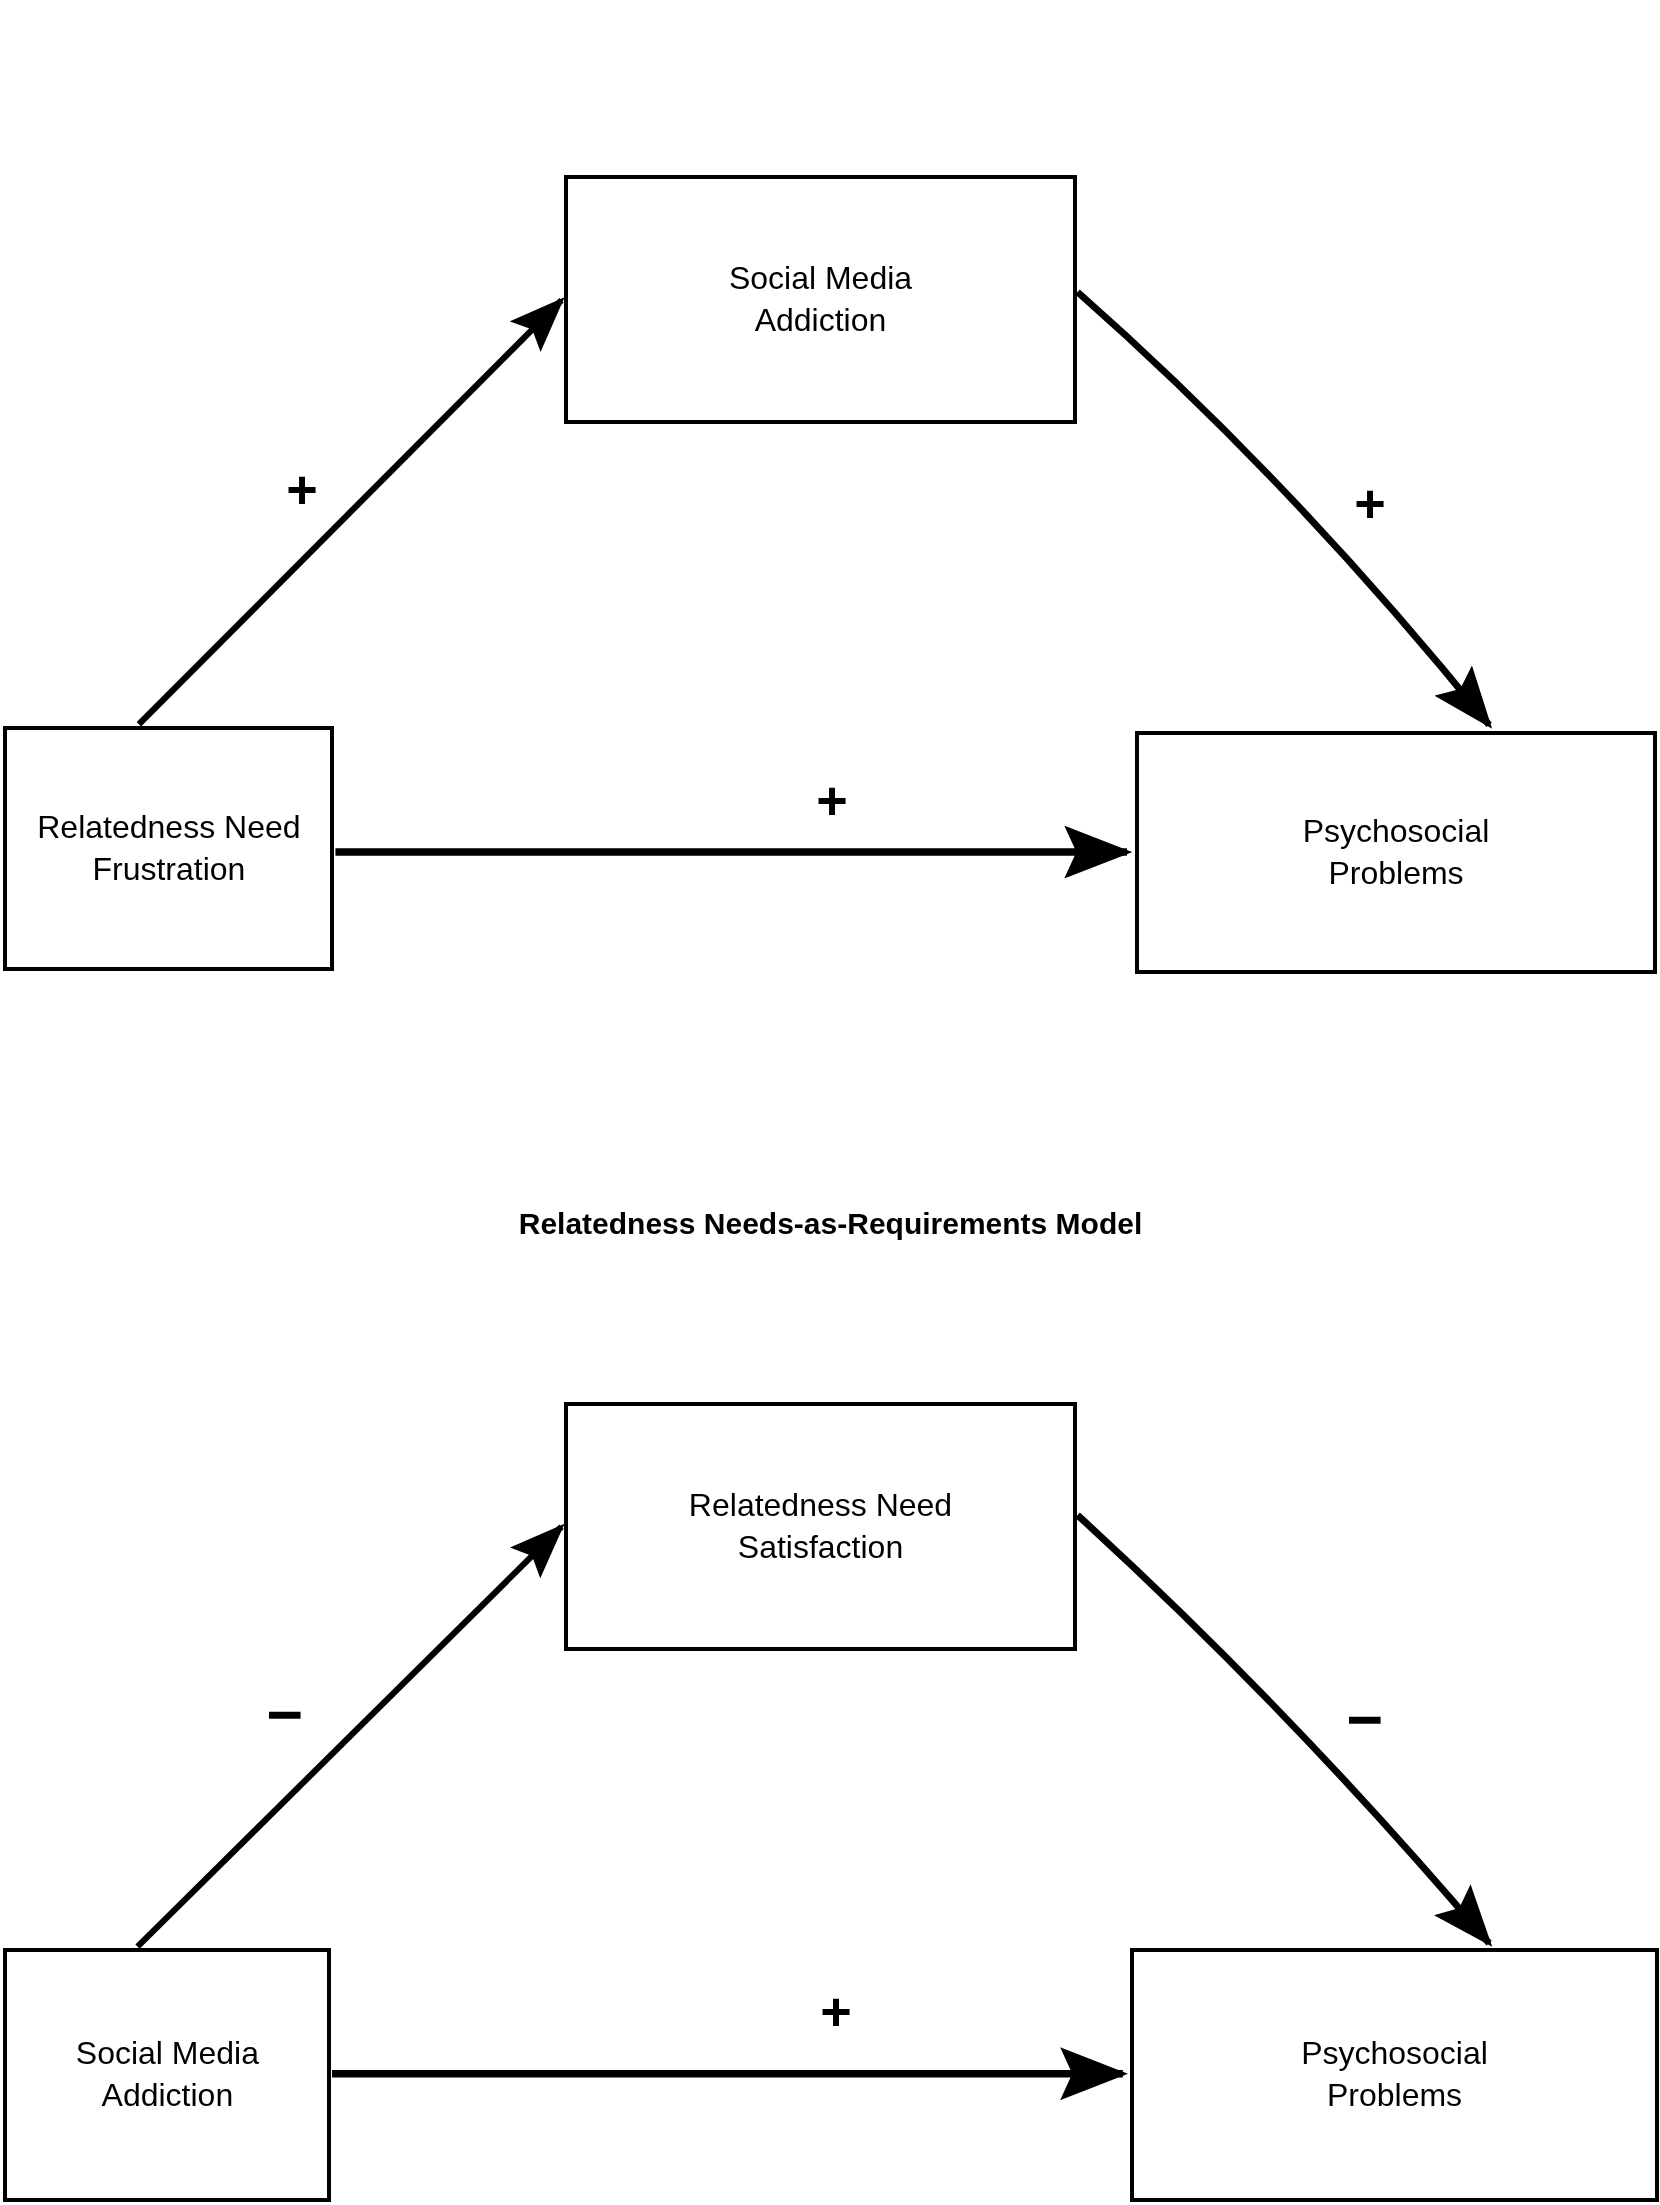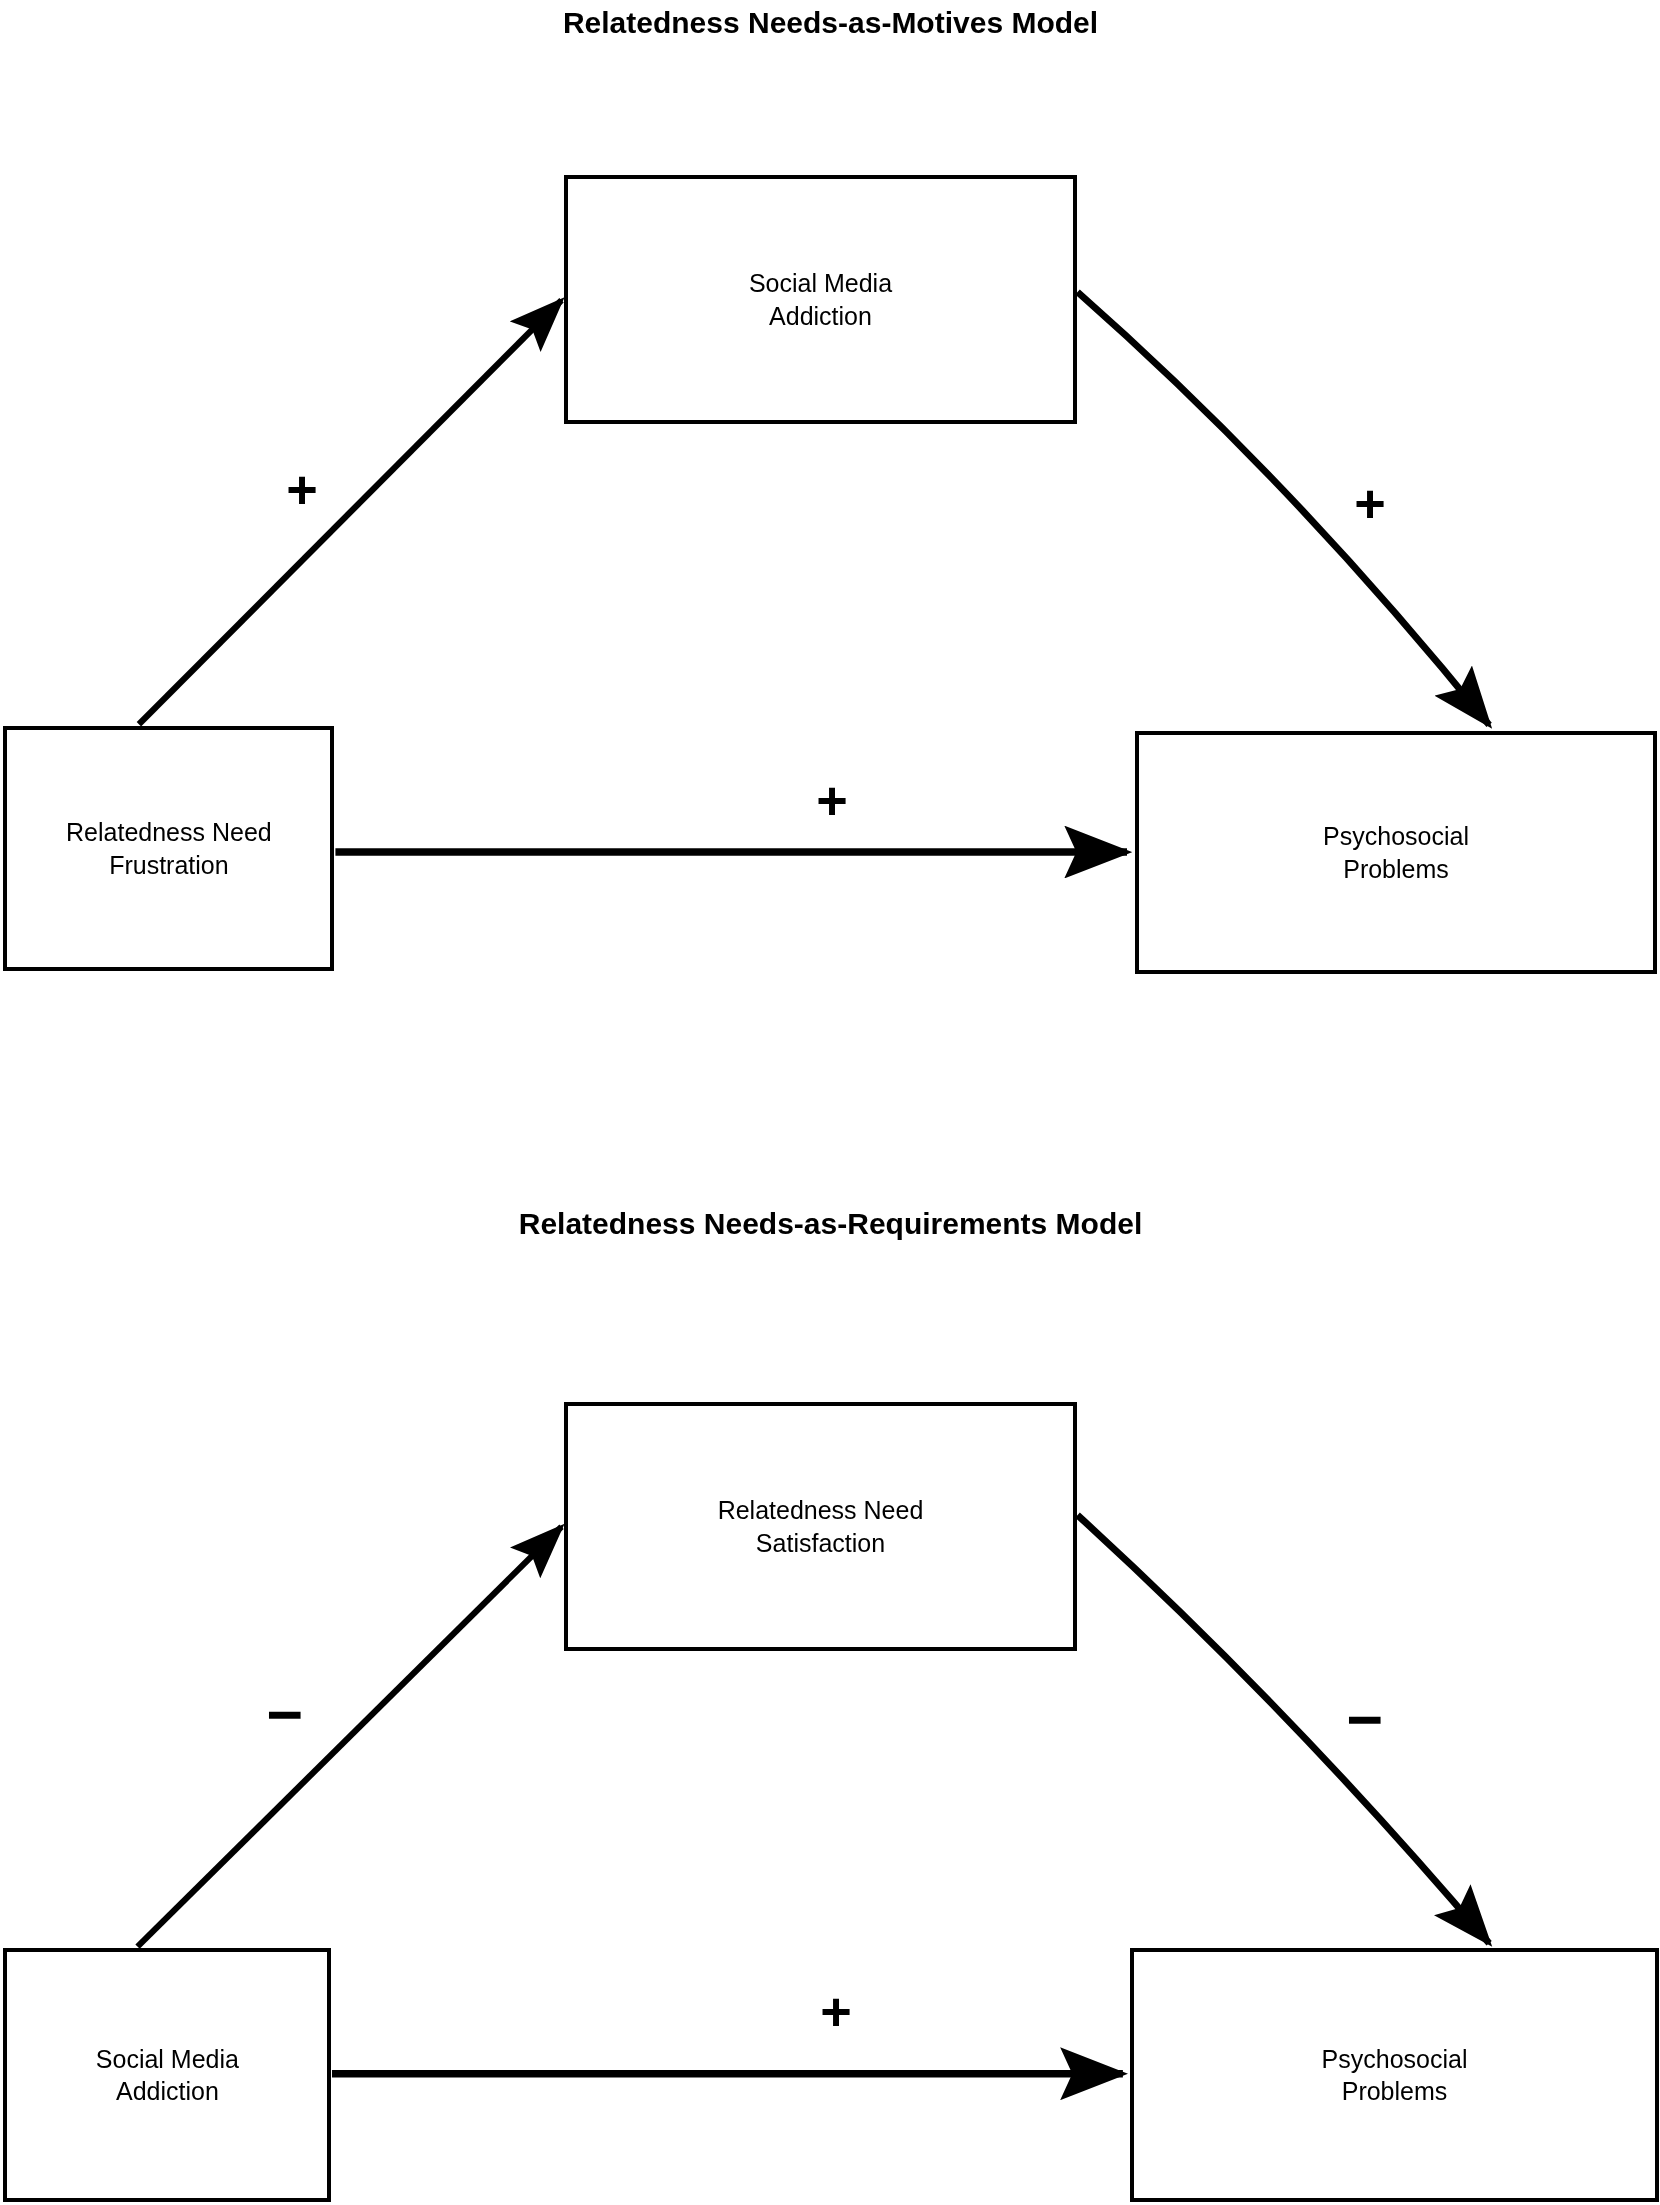--- a/index.html
+++ b/index.html
@@ -25,21 +25,21 @@
   .node-box{
     position:absolute;
     box-sizing:border-box;
     border:4.1px solid #000000;
     background:#ffffff;
     display:flex;
     align-items:center;
     justify-content:center;
   }
   .node-label{
-    font-size:25px;
+    font-size:32px;
     line-height:1.30;
     color:#000000;
     text-align:center;
     white-space:pre-line;
   }
   .sign{
     position:absolute;
     font-size:54px;
     font-weight:bold;
     color:#000000;
@@ -77,21 +77,20 @@
 
     <path d="M488,1240 L1640,1240" fill="none" stroke="#000000" stroke-width="11" marker-end="url(#arrowhead)"></path>
 
     <path d="M200,2833 L817,2222" fill="none" stroke="#000000" stroke-width="9" marker-end="url(#arrowhead)"></path>
 
     <path d="M1568,2205 Q1880,2490 2167,2828" fill="none" stroke="#000000" stroke-width="10" marker-end="url(#arrowhead)"></path>
 
     <path d="M483,3018 L1634,3018" fill="none" stroke="#000000" stroke-width="11" marker-end="url(#arrowhead)"></path>
   </svg>
 
-  <div class="model-title" style="top:5.5px;">Relatedness Needs-as-Motives Model</div>
 
   <div class="node-box" style="left:564px; top:175px; width:513px; height:249px;">
     <span class="node-label">Social Media
 Addiction</span>
   </div>
 
   <div class="node-box" style="left:3.4px; top:726px; width:331px; height:245px;">
     <span class="node-label">Relatedness Need
 Frustration</span>
   </div>

